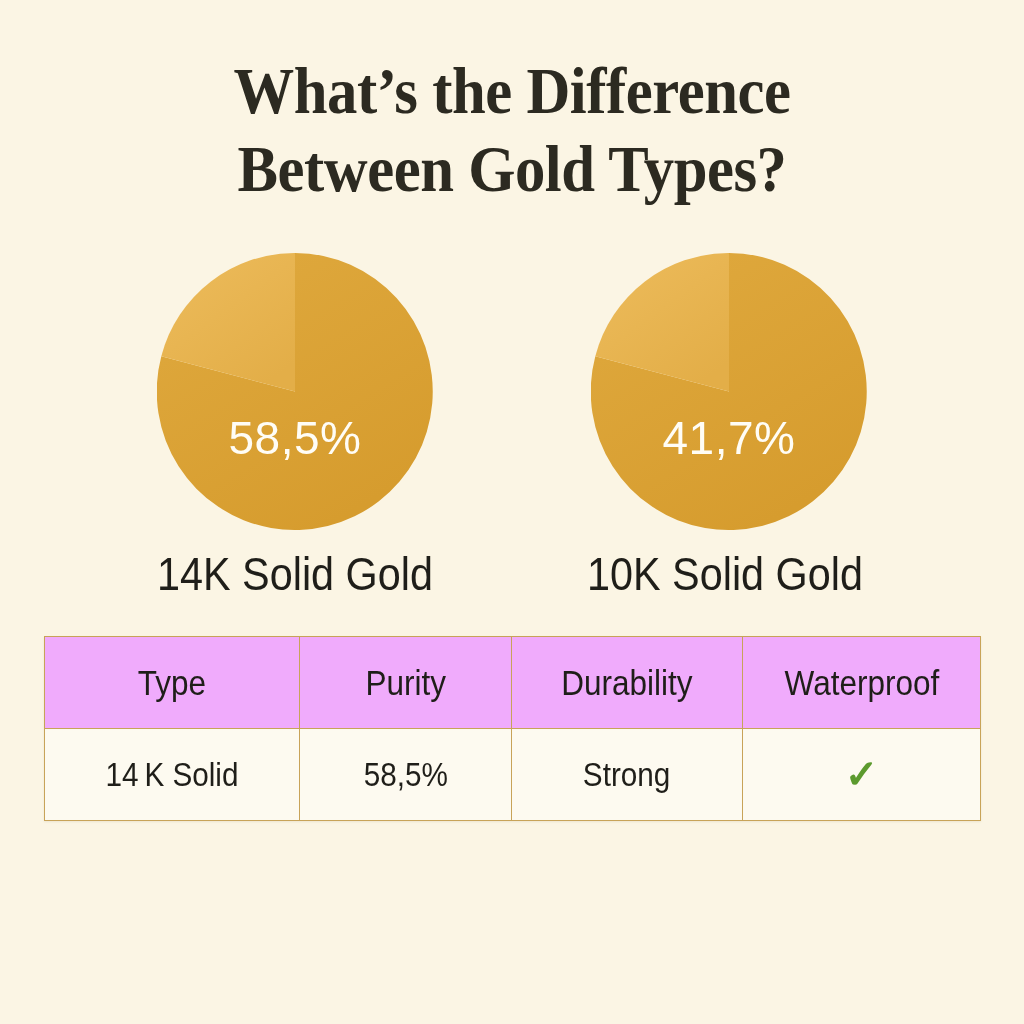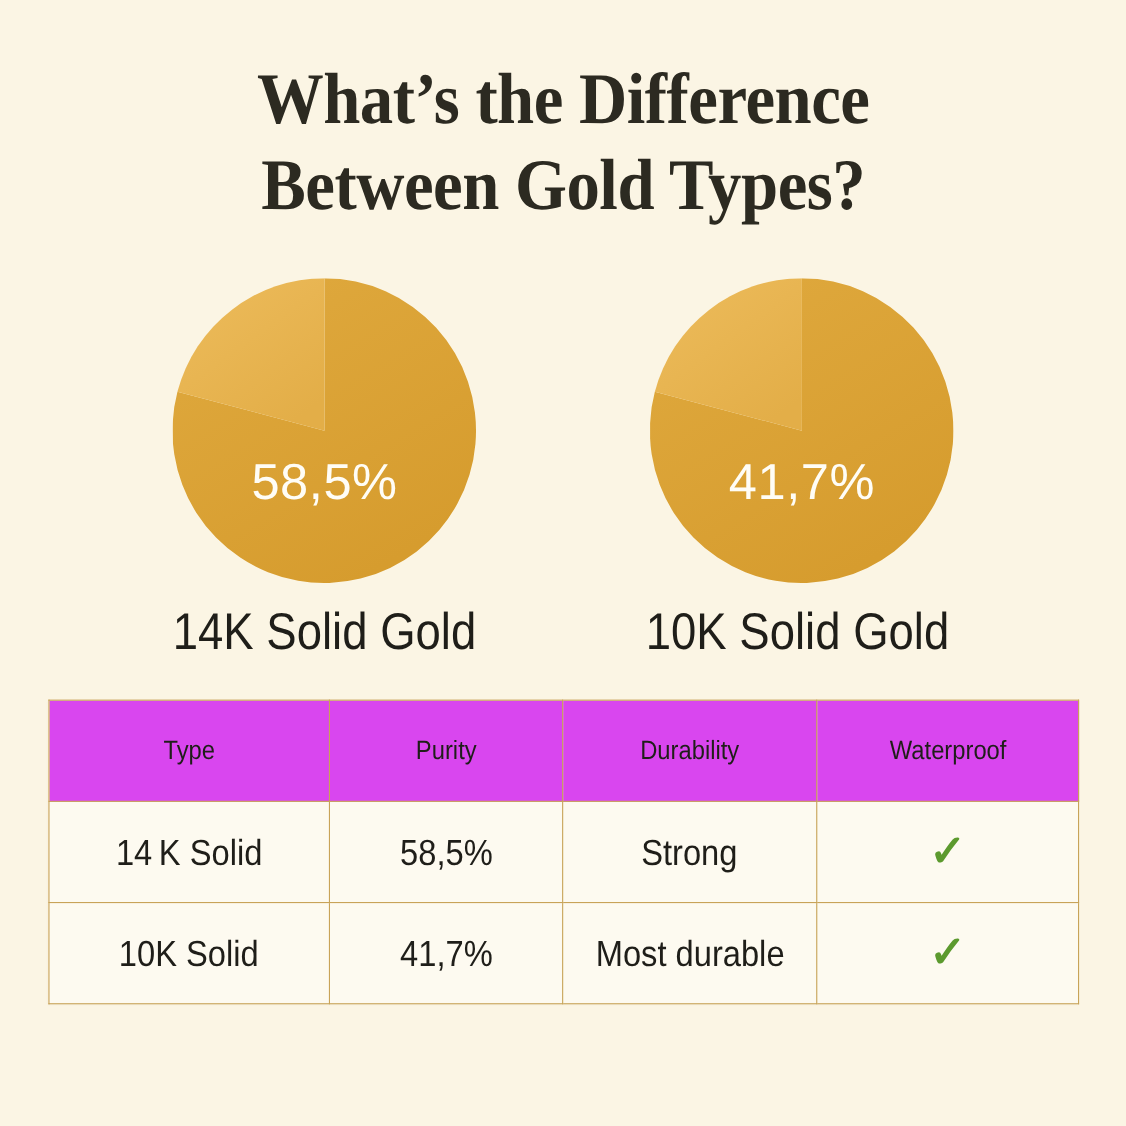--- a/index.html
+++ b/index.html
@@ -103,22 +103,22 @@
     text-align: center;
     vertical-align: middle;
     font-family: "Liberation Sans", sans-serif;
     font-weight: 400;
     color: #1F1E19;
     padding: 0;
   }
 
   .table thead th {
     height: 91px;
-    background: #d946ef;
-    font-size: 24px;
+    background: #f0abfc;
+    font-size: 35px;
     transform: none;
   }
   .table thead th span { display: inline-block; transform: scaleX(0.9); }
 
   .table tbody td {
     height: 91px;
     background: #FDFAF0;
     font-size: 33px;
     text-align: center;
   }
@@ -198,22 +198,16 @@
         <th><span>Waterproof</span></th>
       </tr>
     </thead>
     <tbody>
       <tr>
         <td><span class="cell">14 K Solid</span></td>
         <td><span class="cell">58,5%</span></td>
         <td><span class="cell">Strong</span></td>
         <td><span class="check">✓</span></td>
       </tr>
-      <tr>
-        <td><span class="cell">10K Solid</span></td>
-        <td><span class="cell">41,7%</span></td>
-        <td><span class="cell">Most durable</span></td>
-        <td><span class="check">✓</span></td>
-      </tr>
     </tbody>
   </table>
 
 </div>
 
 </body></html>

